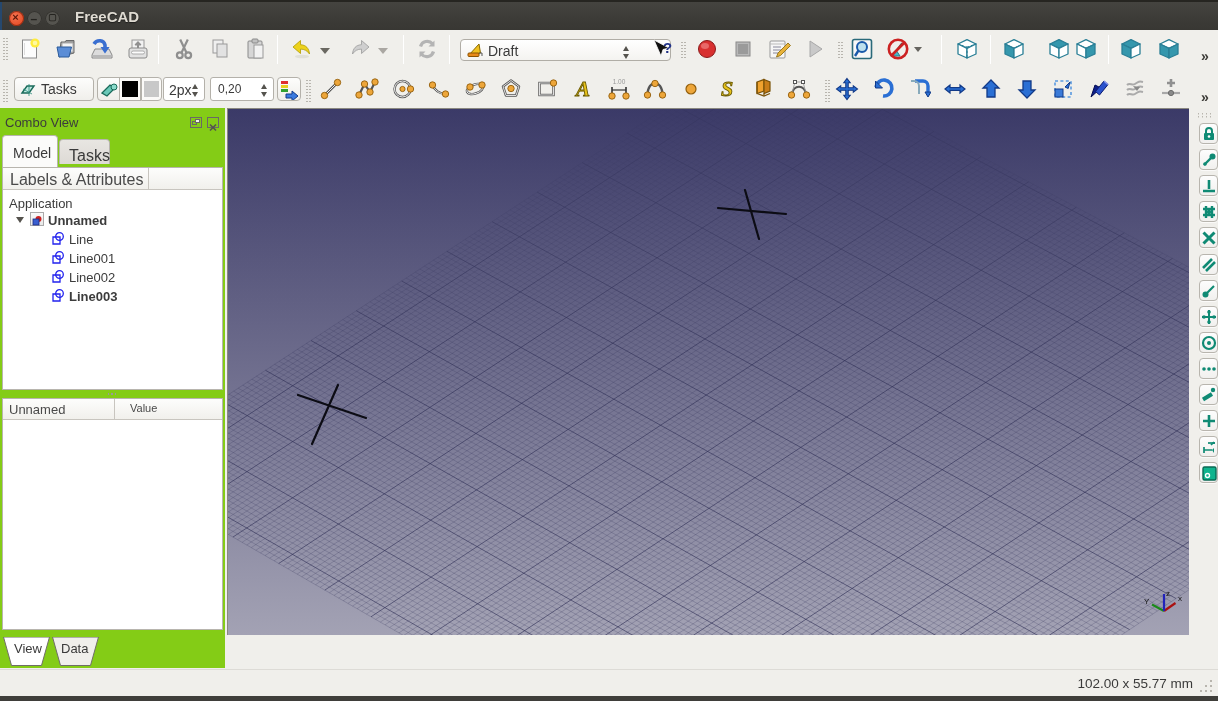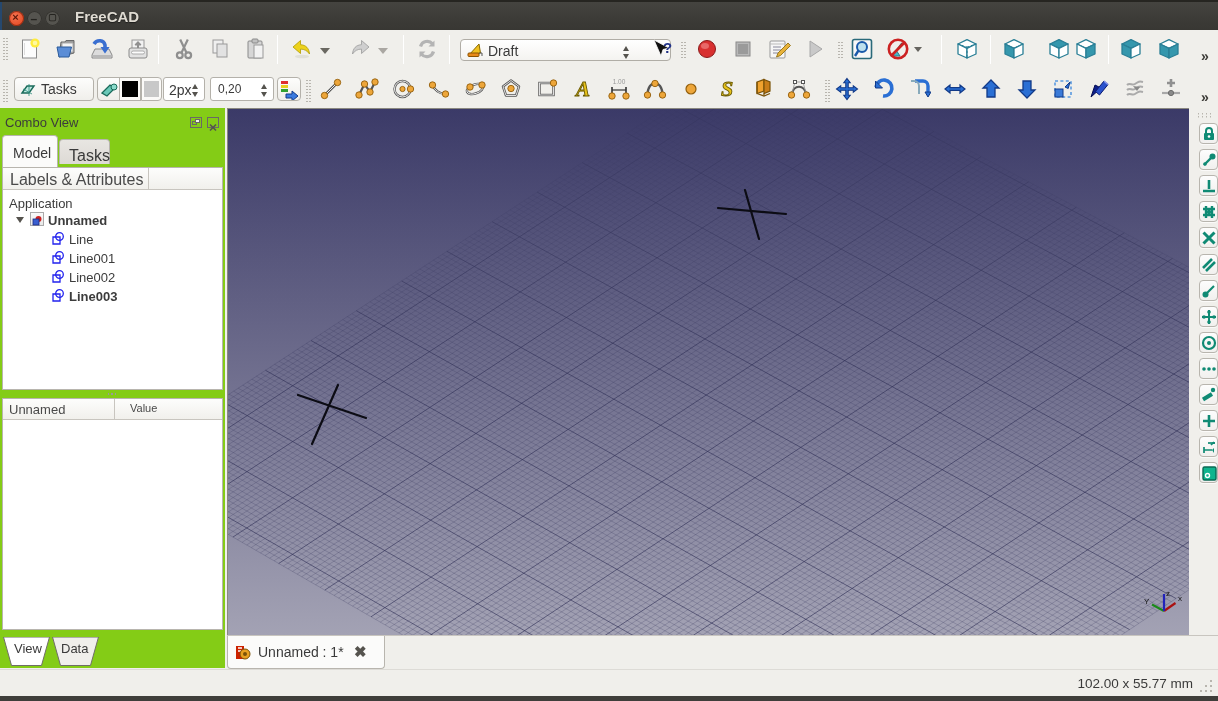--- a/index.html
+++ b/index.html
@@ -477,29 +477,17 @@
           <path d="M8 4h7v2H8z" fill="#0f8a74" opacity="0.85"></path>
           <path d="M12 12l2-2v5z" fill="#0f8a74"></path>
         </svg></div>
     </div>
     <div style="position:absolute;left:1199px;top:462.3px;width:19px;height:21px;background:linear-gradient(#fdfdfd,#f1f0ee);border:1px solid #b8b5ae;border-radius:4px;box-shadow:0 1px 0 rgba(255,255,255,0.7)">
       <div style="position:absolute;left:0px;top:1px"><svg width="18" height="18" viewBox="0 0 18 18" style="">
           <rect x="3" y="3" width="13" height="13" rx="1.5" fill="#10b48e" stroke="#0a6a54" stroke-width="1.4"></rect>
           <circle cx="7.5" cy="11.5" r="2" fill="none" stroke="#fff" stroke-width="1.4"></circle>
         </svg></div>
     </div>
-    <div class="abs" style="left:227px;top:635px;width:991px;height:34px;background:#f0efeb;border-top:1px solid #c8c5bf">
-      <div class="abs" style="left:0px;top:0px;width:158px;height:33px;background:#fbfbfa;border:1px solid #b8b5ae;border-top:none;border-radius:0 0 4px 4px">
-        <div class="abs" style="left:6px;top:8px"><svg width="17" height="17" viewBox="0 0 17 17" style="">
-            <path d="M2 2h8v13H2z" fill="#cc2200"></path>
-            <path d="M4 4h4M4 7h3" stroke="#fff" stroke-width="1.4"></path>
-            <circle cx="11" cy="10" r="5" fill="#e8a020" stroke="#7a5208"></circle>
-            <circle cx="11" cy="10" r="2" fill="#7a5208"></circle>
-          </svg></div>
-        <div class="abs" style="left:30px;top:8px;font-size:14px;color:#3a3a3a">Unnamed : 1*</div>
-        <div class="abs" style="left:126px;top:7px;font-size:15px;font-weight:bold;color:#55534e">✖</div>
-      </div>
-    </div>
     <div class="abs" style="left:0;top:669px;width:1218px;height:27px;background:#f0efeb;border-top:1px solid #dddbd6">
       <div class="abs" style="left:1072px;top:6px;width:121px;font-size:13.5px;color:#3a3a3a;text-align:right">102.00 x 55.77 mm</div>
       <div class="abs" style="left:1198px;top:8px;width:16px;height:16px;background:radial-gradient(circle 1px at 13px 3px,#b8b5ae 99%,transparent),radial-gradient(circle 1px at 13px 8px,#b8b5ae 99%,transparent),radial-gradient(circle 1px at 8px 8px,#b8b5ae 99%,transparent),radial-gradient(circle 1px at 13px 13px,#b8b5ae 99%,transparent),radial-gradient(circle 1px at 8px 13px,#b8b5ae 99%,transparent),radial-gradient(circle 1px at 3px 13px,#b8b5ae 99%,transparent)"></div>
     </div>
     <div class="abs" style="left:0;top:696px;width:1218px;height:5px;background:#3f3e3a"></div>
   </div>
 </body></html>

